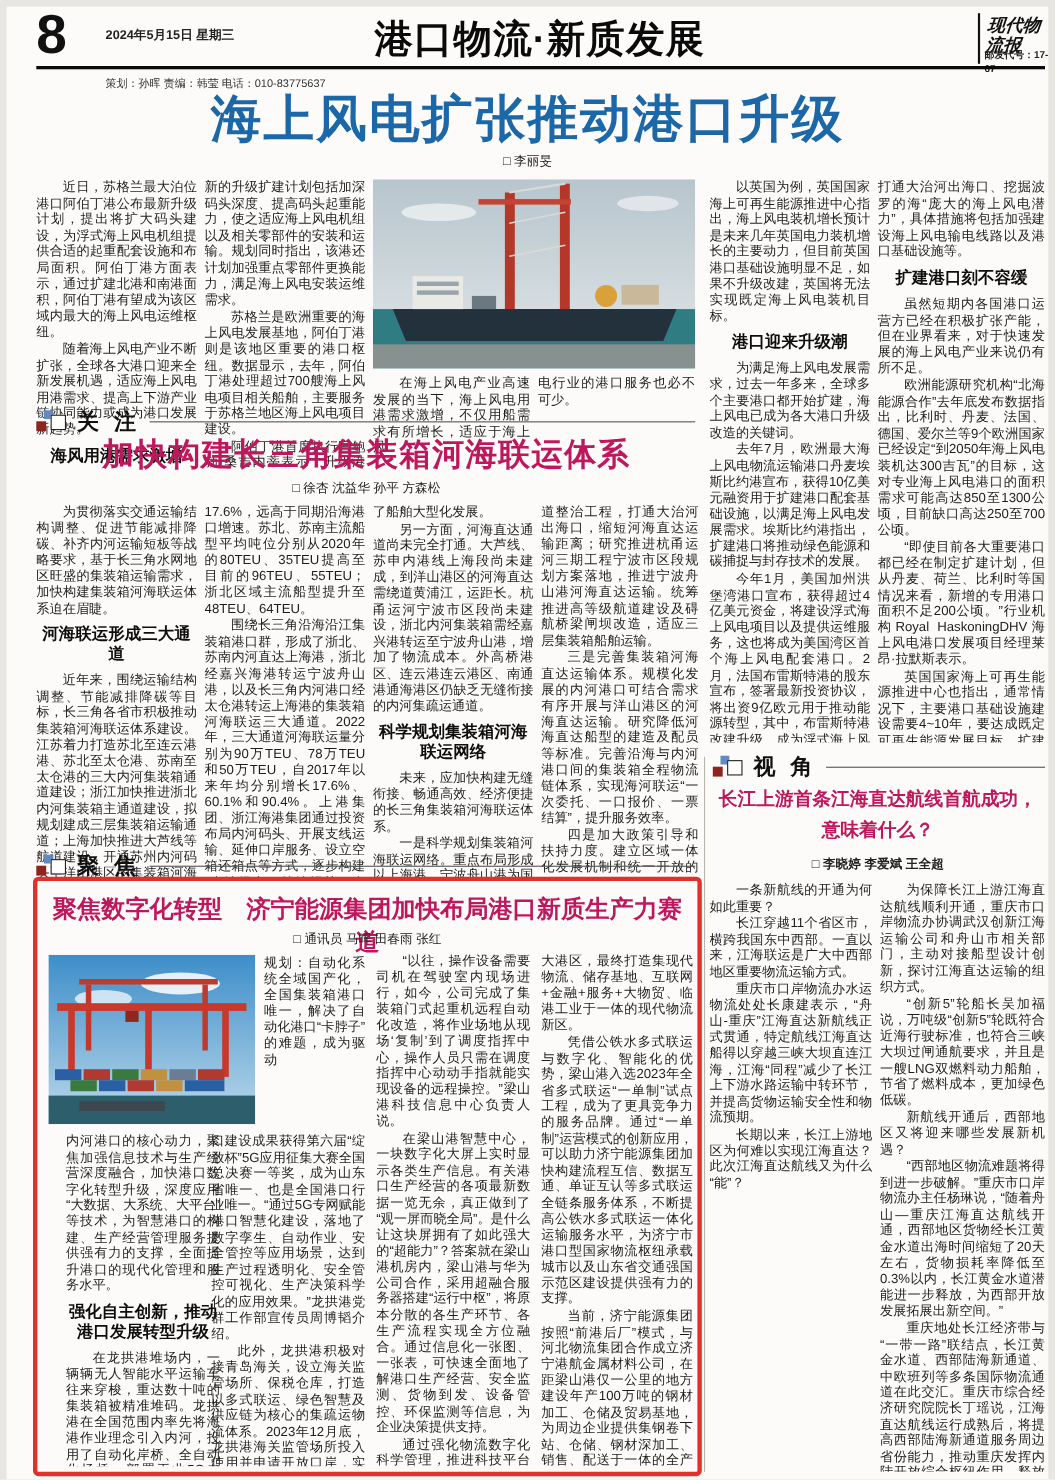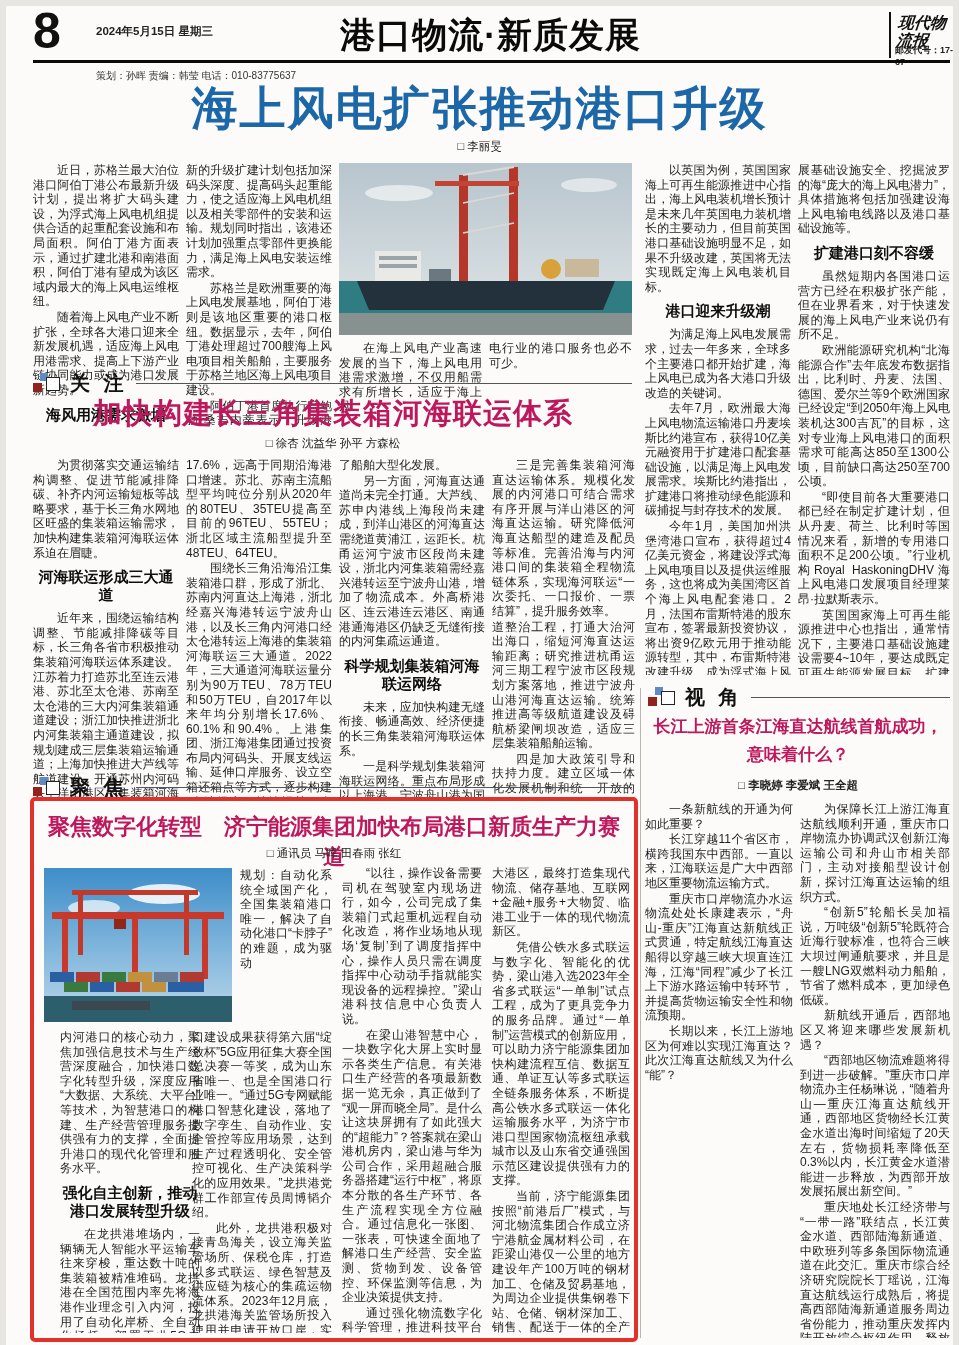--- a/index.html
+++ b/index.html
@@ -103,21 +103,21 @@
     </div>
 
   <div class="col" style="left:645px;top:163px;width:146px;height:512px;">
       <div class="para">以英国为例，英国国家海上可再生能源推进中心指出，海上风电装机增长预计是未来几年英国电力装机增长的主要动力，但目前英国港口基础设施明显不足，如果不升级改建，英国将无法实现既定海上风电装机目标。</div>
       <div class="sub">港口迎来升级潮</div>
       <div class="para">为满足海上风电发展需求，过去一年多来，全球多个主要港口都开始扩建，海上风电已成为各大港口升级改造的关键词。</div>
       <div class="para">去年7月，欧洲最大海上风电物流运输港口丹麦埃斯比约港宣布，获得10亿美元融资用于扩建港口配套基础设施，以满足海上风电发展需求。埃斯比约港指出，扩建港口将推动绿色能源和碳捕捉与封存技术的发展。</div>
       <div class="para">今年1月，美国加州洪堡湾港口宣布，获得超过4亿美元资金，将建设浮式海上风电项目以及提供运维服务，这也将成为美国湾区首个海上风电配套港口。2月，法国布雷斯特港的股东宣布，签署最新投资协议，将出资9亿欧元用于推动能源转型，其中，布雷斯特港改建升级、成为浮式海上风电产业链的重要参与方是一大重要任务。</div>
     </div>
   <div class="col" style="left:798px;top:163px;width:152px;height:512px;">
-      <div class="para noind">展基础设施安全、挖掘波罗的海“庞大的海上风电潜力”，具体措施将包括加强建设海上风电输电线路以及港口基础设施等。</div>
+      <div class="para noind">打通大治河出海口、挖掘波罗的海“庞大的海上风电潜力”，具体措施将包括加强建设海上风电输电线路以及港口基础设施等。</div>
       <div class="sub">扩建港口刻不容缓</div>
       <div class="para">虽然短期内各国港口运营方已经在积极扩张产能，但在业界看来，对于快速发展的海上风电产业来说仍有所不足。</div>
       <div class="para">欧洲能源研究机构“北海能源合作”去年底发布数据指出，比利时、丹麦、法国、德国、爱尔兰等9个欧洲国家已经设定“到2050年海上风电装机达300吉瓦”的目标，这对专业海上风电港口的面积需求可能高达850至1300公顷，目前缺口高达250至700公顷。</div>
       <div class="para">“即使目前各大重要港口都已经在制定扩建计划，但从丹麦、荷兰、比利时等国情况来看，新增的专用港口面积不足200公顷。”行业机构Royal HaskoningDHV海上风电港口发展项目经理莱昂·拉默斯表示。</div>
       <div class="para">英国国家海上可再生能源推进中心也指出，通常情况下，主要港口基础设施建设需要4~10年，要达成既定可再生能源发展目标，扩建港口基础设施已经变得刻不容缓。</div>
     </div>
 
   <div class="seclabel" style="left:33px;top:372px;width:599px;">
     <span class="sqwrap">
       <span class="sq-red"></span>
@@ -140,22 +140,22 @@
       <div class="para">围绕长三角沿海沿江集装箱港口群，形成了浙北、苏南内河直达上海港，浙北经嘉兴海港转运宁波舟山港，以及长三角内河港口经太仓港转运上海港的集装箱河海联运三大通道。2022年，三大通道河海联运量分别为90万TEU、78万TEU和50万TEU，自2017年以来年均分别增长17.6%、60.1%和90.4%。上港集团、浙江海港集团通过投资布局内河码头、开展支线运输、延伸口岸服务、设立空箱还箱点等方式，逐步构建“本地提空、就地报关、当地查验”等功能于一体的河海联运网络，组织效率不断优化。</div>
     </div>
   <div class="col" style="left:339px;top:458px;width:146px;height:375px;">
       <div class="para noind">了船舶大型化发展。</div>
       <div class="para">另一方面，河海直达通道尚未完全打通。大芦线、苏申内港线上海段尚未建成，到洋山港区的河海直达需绕道黄浦江，运距长。杭甬运河宁波市区段尚未建设，浙北内河集装箱需经嘉兴港转运至宁波舟山港，增加了物流成本。外高桥港区、连云港连云港区、南通港通海港区仍缺乏无缝衔接的内河集疏运通道。</div>
       <div class="sub">科学规划集装箱河海联运网络</div>
       <div class="para">未来，应加快构建无缝衔接、畅通高效、经济便捷的长三角集装箱河海联运体系。</div>
       <div class="para">一是科学规划集装箱河海联运网络。重点布局形成以上海港、宁波舟山港为国际枢纽，辐射长三角及以远地区内河港口的河海联运网络，包括河海直达运输网络以及经沿海沿江港口中转的河海转运网络。基于内河集装箱码头贴近货源市场、相对分散发展的实际，合理规划布局内河集装箱港区，适度规模化发展。</div>
     </div>
   <div class="col" style="left:492px;top:458px;width:143px;height:375px;">
+      <div class="para noind">道整治工程，打通大治河出海口，缩短河海直达运输距离；研究推进杭甬运河三期工程宁波市区段规划方案落地，推进宁波舟山港河海直达运输。统筹推进高等级航道建设及碍航桥梁闸坝改造，适应三层集装箱船舶运输。</div>
       <div class="para">三是完善集装箱河海直达运输体系。规模化发展的内河港口可结合需求有序开展与洋山港区的河海直达运输。研究降低河海直达船型的建造及配员等标准。完善沿海与内河港口间的集装箱全程物流链体系，实现海河联运“一次委托、一口报价、一票结算”，提升服务效率。</div>
-      <div class="para noind">道整治工程，打通大治河出海口，缩短河海直达运输距离；研究推进杭甬运河三期工程宁波市区段规划方案落地，推进宁波舟山港河海直达运输。统筹推进高等级航道建设及碍航桥梁闸坝改造，适应三层集装箱船舶运输。</div>
       <div class="para">四是加大政策引导和扶持力度。建立区域一体化发展机制和统一开放的大市场，引导形成竞争有序、分工合作的集装箱运输系统；统筹制定集装箱“陆改水”“散改集”等运输结构调整政策及差异化扶持政策，引导内河水运发展。鼓励内河港航企业通过整合重组和联盟化运行，提高经营效益。利用专项债、国债等渠道，加强政府对内河集装箱码头、配套设施、航道建设等投入，优先保障所需土地、岸线等资源。</div>
     </div>
 
   <div class="vdivider"></div>
   <div class="seclabel" style="left:648px;top:686px;width:302px;">
     <span class="sqwrap">
       <span class="sq-red"></span>
         <span class="sq-blue"></span>
         <span class="sq-white"></span>
     </span>

